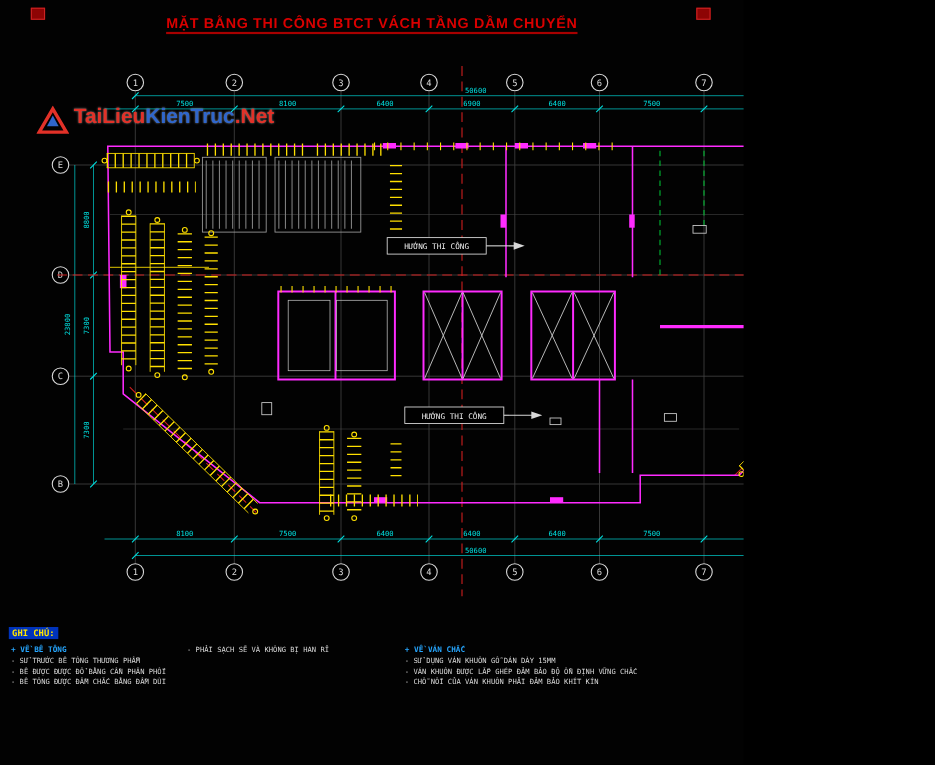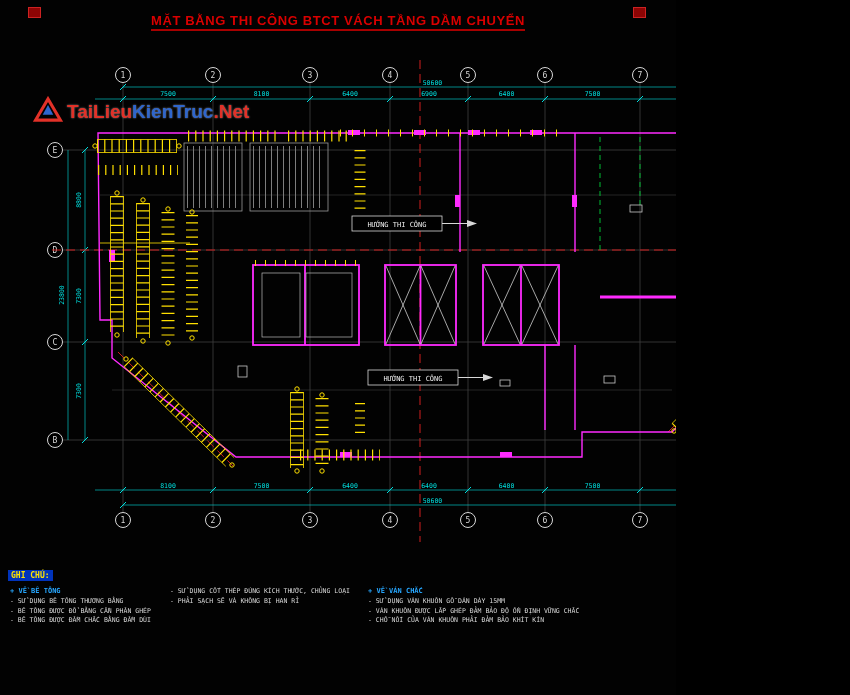--- a/index.html
+++ b/index.html
@@ -3,21 +3,21 @@
 <meta charset="utf-8">
 <style>
   html,body{margin:0;padding:0;background:#000;}
   .page{position:relative;width:676px;height:695px;background:#020202;overflow:hidden;
         font-family:"DejaVu Sans",sans-serif;}
   .title{position:absolute;top:10px;left:0;right:0;text-align:center;z-index:6;}
   .title span{color:#d90000;font:bold 13px "Liberation Sans",sans-serif;letter-spacing:.6px;
         border-bottom:2px solid #a80000;padding-bottom:1px;}
   .corner{position:absolute;top:7px;width:11px;height:9px;background:#8d0404;border:1px solid #cc2222;z-index:6;}
   .corner.left{left:28px}.corner.right{right:30px}
-  .watermark{position:absolute;left:33px;top:96px;display:flex;align-items:flex-end;gap:4px;z-index:5;}
+  .watermark{position:absolute;left:33px;top:96px;display:flex;align-items:flex-start;gap:4px;z-index:5;}
   .wm-text{font:bold 19px "Liberation Sans",sans-serif;text-shadow:0 0 2px rgba(255,255,255,.55);white-space:nowrap;}
   .wm-r{color:#e23128}.wm-b{color:#2f66cc}
   svg#plan-svg{position:absolute;left:0;top:0;z-index:2;}
   svg text{font-family:"DejaVu Sans Mono",monospace;}
   .notes{position:absolute;left:0;top:570px;width:850px;height:120px;z-index:4;}
   .ghichu{position:absolute;left:8px;top:0;background:#0033bb;color:#ffe400;
         font:bold 8px "DejaVu Sans Mono",monospace;padding:1px 3px;}
   .ncol{position:absolute;top:17px;}
   .ntitle{color:#27a7ff;font:bold 7px "DejaVu Sans Mono",monospace;margin-bottom:2px;white-space:nowrap;}
   .nitem{white-space:nowrap;font:6.5px/9.5px "DejaVu Sans Mono",monospace;color:#d9d9d9;}
@@ -313,27 +313,26 @@
       <line x1="458" y1="377.5" x2="486" y2="377.5" stroke="#d8d8d8" stroke-width="1"></line>
       <polygon points="493,377.5 483,374 483,381" fill="#d8d8d8"></polygon>
     </g>
   </svg>
 
   <div class="notes">
     <div class="ghichu">GHI CHÚ:</div>
 
     <div class="ncol ncol0">
       <div class="ntitle">+ VỀ BÊ TÔNG</div>
-      <div class="nitem">- SỬ DỤNG BÊ TÔNG THƯƠNG BẰNG</div>
-      <div class="nitem">- BÊ TÔNG ĐƯỢC ĐỔ BẰNG CẦN PHÂN GHÉP</div>
+      <div class="nitem">- SỬ TRƯỚC BÊ TÔNG THƯƠNG PHẨM</div>
+      <div class="nitem">- BÊ ĐƯỢC ĐƯỢC ĐỔ BẰNG CẦN PHÂN PHỐI</div>
       <div class="nitem">- BÊ TÔNG ĐƯỢC ĐẦM CHẮC BẰNG ĐẦM DÙI</div>
     </div>
 
     <div class="ncol ncol1">
-      <div class="nitem">- SỬ DỤNG CỐT THÉP ĐÚNG KÍCH THƯỚC, CHỦNG LOẠI</div>
       <div class="nitem">- PHẢI SẠCH SẼ VÀ KHÔNG BỊ HAN RỈ</div>
     </div>
 
     <div class="ncol ncol2">
       <div class="ntitle">+ VỀ VÁN CHẮC</div>
       <div class="nitem">- SỬ DỤNG VÁN KHUÔN GỖ DÁN DÀY 15MM</div>
       <div class="nitem">- VÁN KHUÔN ĐƯỢC LẮP GHÉP ĐẢM BẢO ĐỘ ỔN ĐỊNH VỮNG CHẮC</div>
       <div class="nitem">- CHỖ NỐI CỦA VÁN KHUÔN PHẢI ĐẢM BẢO KHÍT KÍN</div>
     </div>
   </div>

